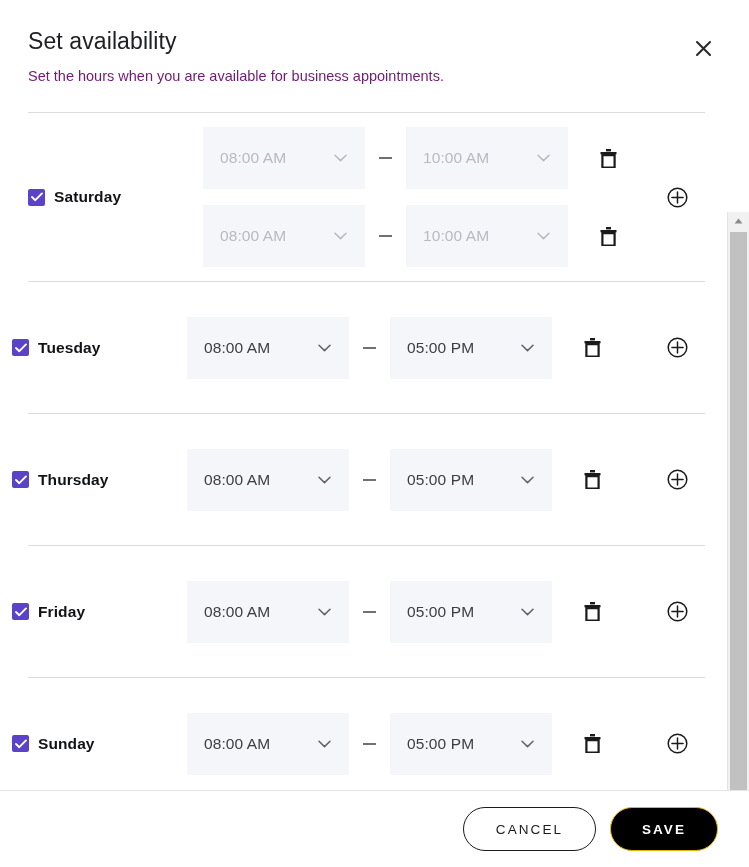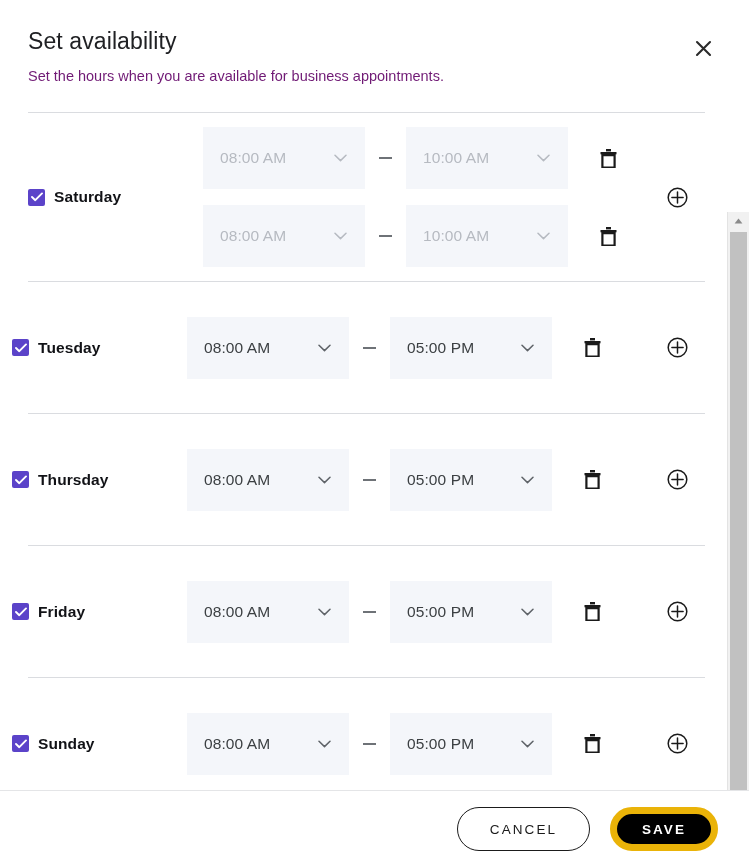--- a/index.html
+++ b/index.html
@@ -238,21 +238,21 @@
     height: 1px;
     background: #e4e5e7;
     flex: 0 0 auto;
   }
   .footer {
     flex: 0 0 auto;
     height: 76px;
     display: flex;
     align-items: center;
     justify-content: flex-end;
-    gap: 20px;
+    gap: 14px;
     padding-right: 31px;
     background: #ffffff;
   }
   .btn {
     height: 44px;
     border-radius: 23px;
     font-size: 13.5px;
     letter-spacing: 2.1px;
     font-family: inherit;
     cursor: pointer;
@@ -263,21 +263,21 @@
   }
   .btn-cancel {
     width: 133px;
     background: #ffffff;
     border: 1px solid #1b1b1b;
     color: #1b1b1b;
   }
   .btn-save {
     width: 108px;
     background: #000000;
-    border: 7px solid #eab308;
+    border: 1px solid #eab308;
     color: #ffffff;
     font-weight: bold;
   }
 </style>
 </head>
 <body>
 
 <div class="dialog">
 
   <div class="header">

